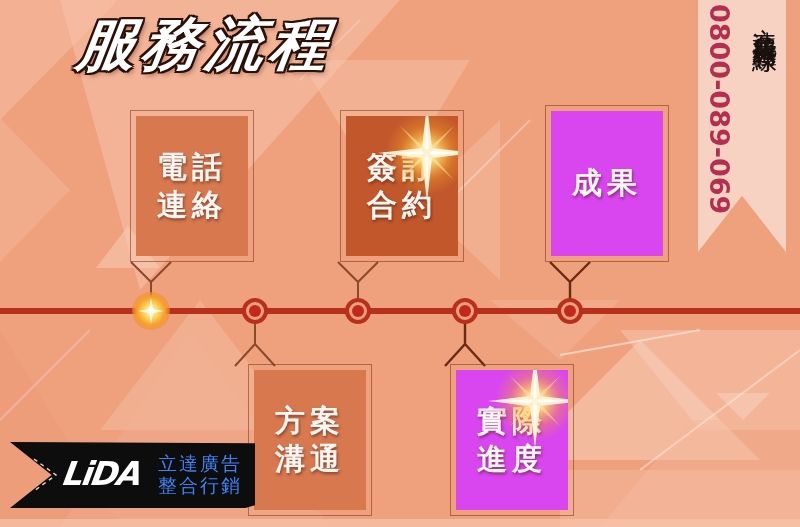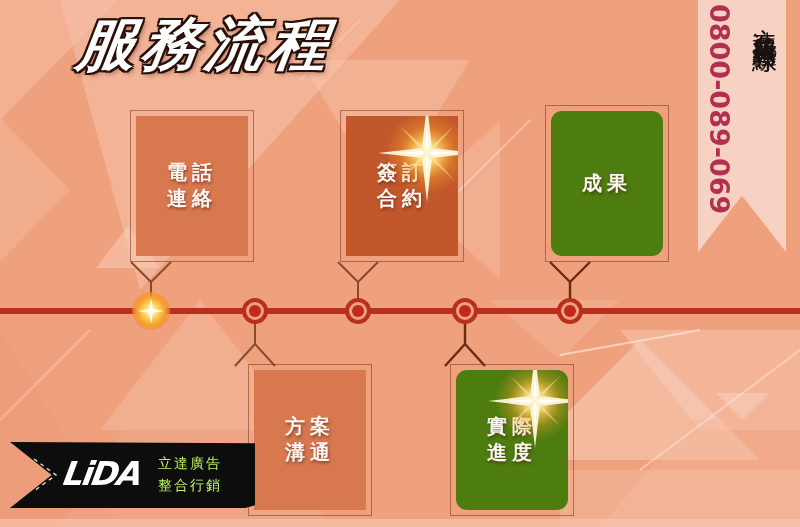--- a/index.html
+++ b/index.html
@@ -101,29 +101,29 @@
   }
   .card-inner{
     width:100%;height:100%;
     display:flex;align-items:center;justify-content:center;
     box-sizing:border-box;
     position:relative;overflow:hidden;
   }
   .card-label{
     font-family:"DejaVu Serif","Liberation Serif",serif;
     color:#fdf6f2;font-weight:700;
-    font-size:20px;line-height:1.28;letter-spacing:5px;
+    font-size:30px;line-height:1.28;letter-spacing:5px;
     text-align:center;
     text-shadow:1px 2px 3px rgba(60,20,10,.5);
     white-space:pre-line;
     position:relative;z-index:2;
   }
   .card.tone-light .card-inner{background:#d8784f;}
   .card.tone-mid   .card-inner{background:#c2572b;}
-  .card.tone-dark  .card-inner{background:#4d7c0f;border-radius:11px;}
+  .card.tone-dark  .card-inner{background:#d946ef;}
 
   
   .card-spark{
     position:absolute;z-index:3;pointer-events:none;
   }
 
   
   #logo-banner{
     position:absolute;left:10px;top:442px;width:245px;height:66px;
     background:#0d0d0d;
@@ -132,22 +132,22 @@
   }
   #logo-mark{
     position:absolute;left:54px;top:15px;
     font-family:"DejaVu Sans","Liberation Sans",sans-serif;
     font-style:italic;font-weight:700;font-size:33px;line-height:33px;
     color:#ffffff;letter-spacing:-2px;
     transform:skewX(-10deg);
   }
   #logo-cn{
     position:absolute;left:148px;top:11px;
-    color:#bef264;font-size:14px;line-height:22px;letter-spacing:2px;
-    font-family:Liberation Mono, monospace;
+    color:#3b82f6;font-size:19px;line-height:22px;letter-spacing:2px;
+    font-family:Liberation Serif, serif;
     white-space:pre-line;text-align:left;
   }
   .dash-arrow{
     position:absolute;left:22px;top:14px;width:42px;height:38px;
   }
 </style>
 </head>
 <body>
 
 <div id="poster">

